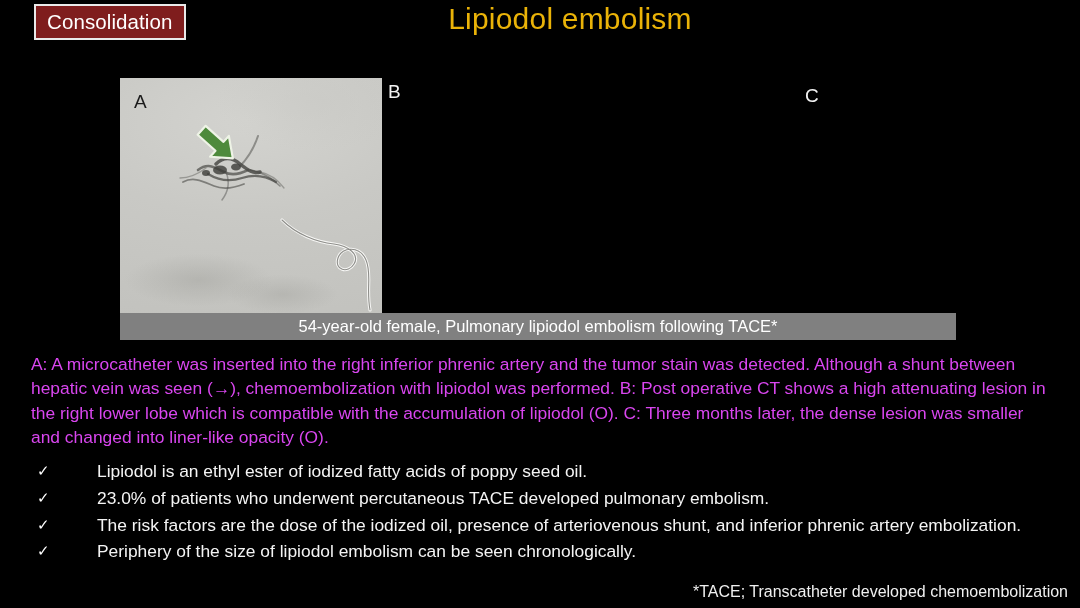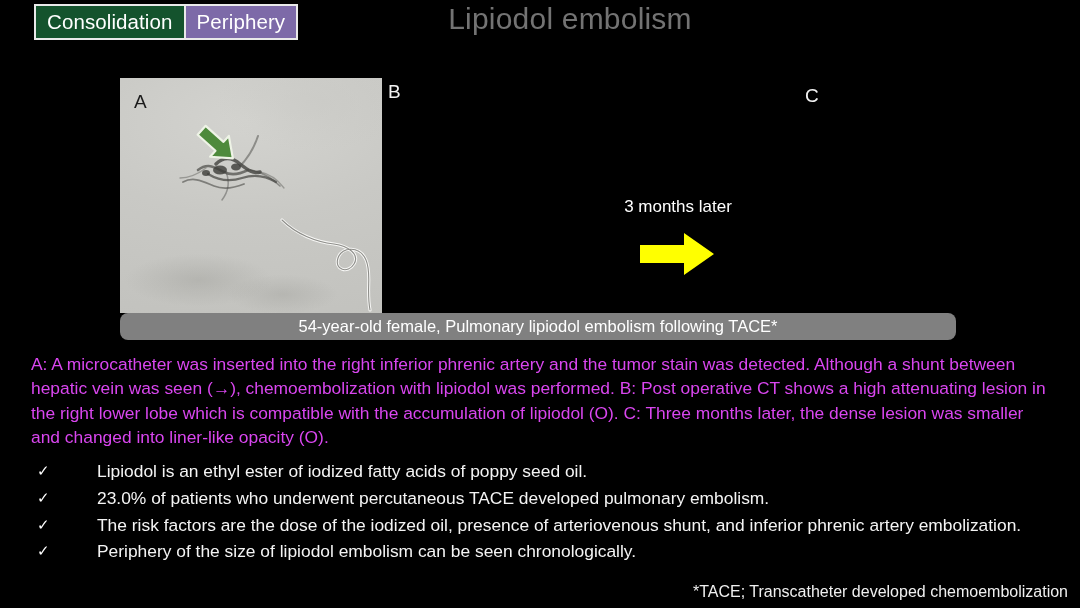--- a/index.html
+++ b/index.html
@@ -18,28 +18,28 @@
     display:flex; align-items:stretch;
     border:2px solid #e9e9e9;
     height:36px;
   }
   .tag {
     display:flex; align-items:center; justify-content:center;
     padding:0 11px;
     font-size:20.5px; letter-spacing:.1px;
     color:#fff; line-height:1;
   }
-  .tag.green  { background:#14532d; }
+  .tag.green  { background:#7f1d1d; }
   .tag.purple { background:#7d6aa8; border-left:2px solid #e9e9e9; }
 
   
   #slide-title {
     position:absolute; left:0; top:2px; width:1080px;
     text-align:center;
-    font-size:30px; font-weight:400; color:#737373;
+    font-size:30px; font-weight:400; color:#eab308;
     padding-left:60px;
     letter-spacing:.2px;
   }
 
   
   #figure-strip {
     position:absolute; left:0; top:48px; width:1080px; height:265px;
   }
   .panel { position:absolute; overflow:hidden; background:#000; }
   .panel-letter {
@@ -79,21 +79,21 @@
   #interval-label {
     position:absolute; left:3px; top:150px; width:134px;
     text-align:center; font-size:17px; color:#fff; line-height:1;
   }
   #interval-arrow { position:absolute; left:30px; top:182px; }
 
   
   #caption-bar {
     position:absolute; left:120px; top:313px; width:836px; height:27px;
     background:#808080;
-    display:flex; align-items:center; justify-content:center;border-radius:8px;
+    display:flex; align-items:center; justify-content:center;
   }
   #caption-bar span { font-size:16.5px; color:#fff; line-height:1; }
 
   
   #body-paragraph {
     position:absolute; left:31px; top:352px; width:1020px;
     font-size:17.4px; line-height:24.3px; color:#d946ef;
     text-align:left;
   }
 
@@ -114,23 +114,20 @@
     position:absolute; right:12px; bottom:5px;
     font-size:16px; color:#f0f0f0; line-height:1.3;
   }
 </style>
 </head>
 <body>
 
 <div id="tag-group">
   <div class="tag green">
     <span>Consolidation</span>
-  </div>
-  <div class="tag purple">
-    <span>Periphery</span>
   </div>
 </div>
 
 <div id="slide-title">Lipiodol embolism</div>
 
 <div id="figure-strip">
 
   <div class="panel" id="panel-a">
     <div class="film"></div>
     <svg class="vessel" width="262" height="235" viewBox="0 0 262 235">
@@ -224,26 +221,20 @@
         <ellipse cx="84" cy="186" rx="2.6" ry="2.2"></ellipse>
         <ellipse cx="110" cy="210" rx="6" ry="3.4" transform="rotate(28 110 210)"></ellipse>
         <ellipse cx="132" cy="200" rx="2.2" ry="2"></ellipse>
       </g>
 
       <ellipse cx="82" cy="202" rx="44" ry="42" fill="none" stroke="#6f9e4a" stroke-width="2.1"></ellipse>
     </svg>
     <div class="panel-letter light" style="left:6px; top:34px;">B</div>
   </div>
 
-  <div id="interval-block">
-    <div id="interval-label">3 months later</div>
-    <svg id="interval-arrow" width="78" height="48" viewBox="0 0 78 48">
-      <path d="M2 15 L46 15 L46 3 L76 24 L46 45 L46 33 L2 33 Z" fill="#ffff00"></path>
-    </svg>
-  </div>
 
   <div class="panel" id="panel-c">
     <div class="ct-body"></div>
     <svg width="211" height="265" viewBox="0 0 211 265">
       <defs>
         <radialGradient id="liverC" cx="45%" cy="40%" r="70%">
           <stop offset="0%" stop-color="#989898"></stop>
           <stop offset="60%" stop-color="#868686"></stop>
           <stop offset="100%" stop-color="#717171"></stop>
         </radialGradient>

